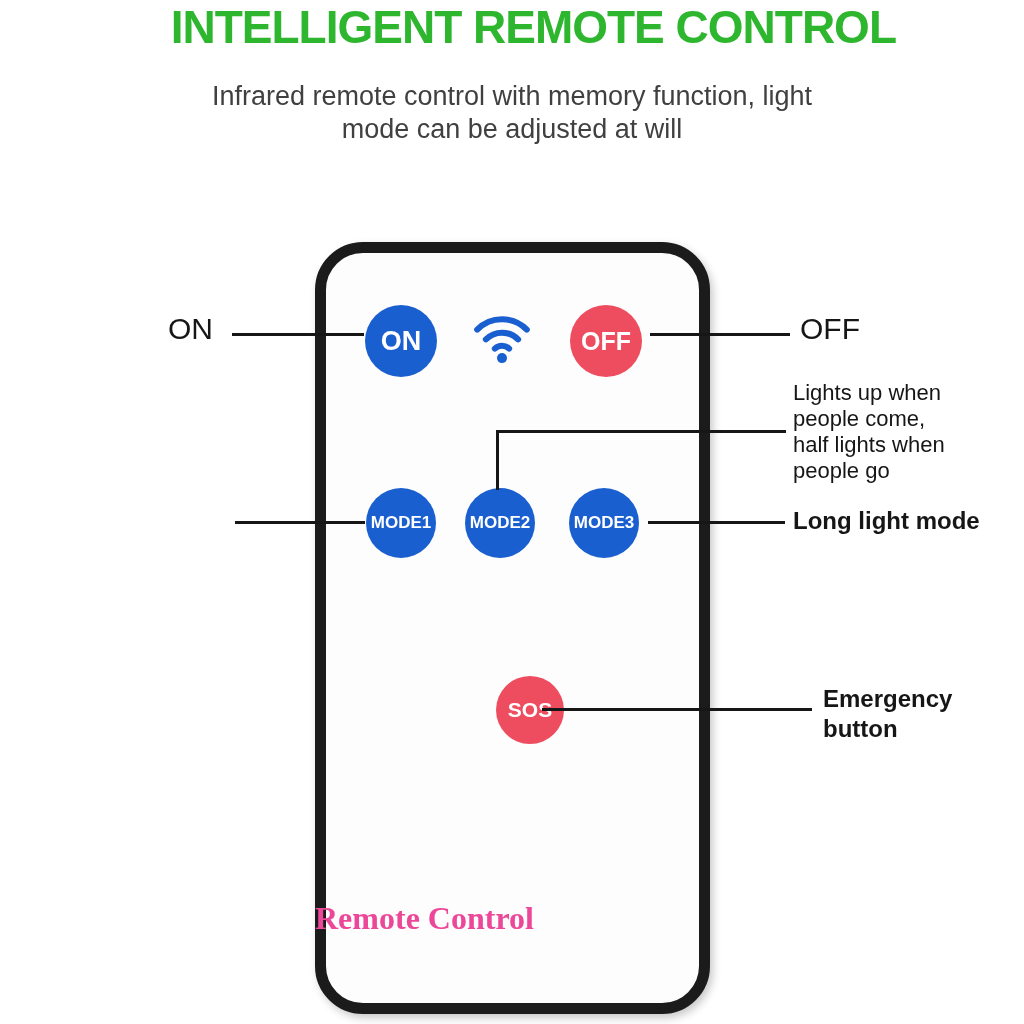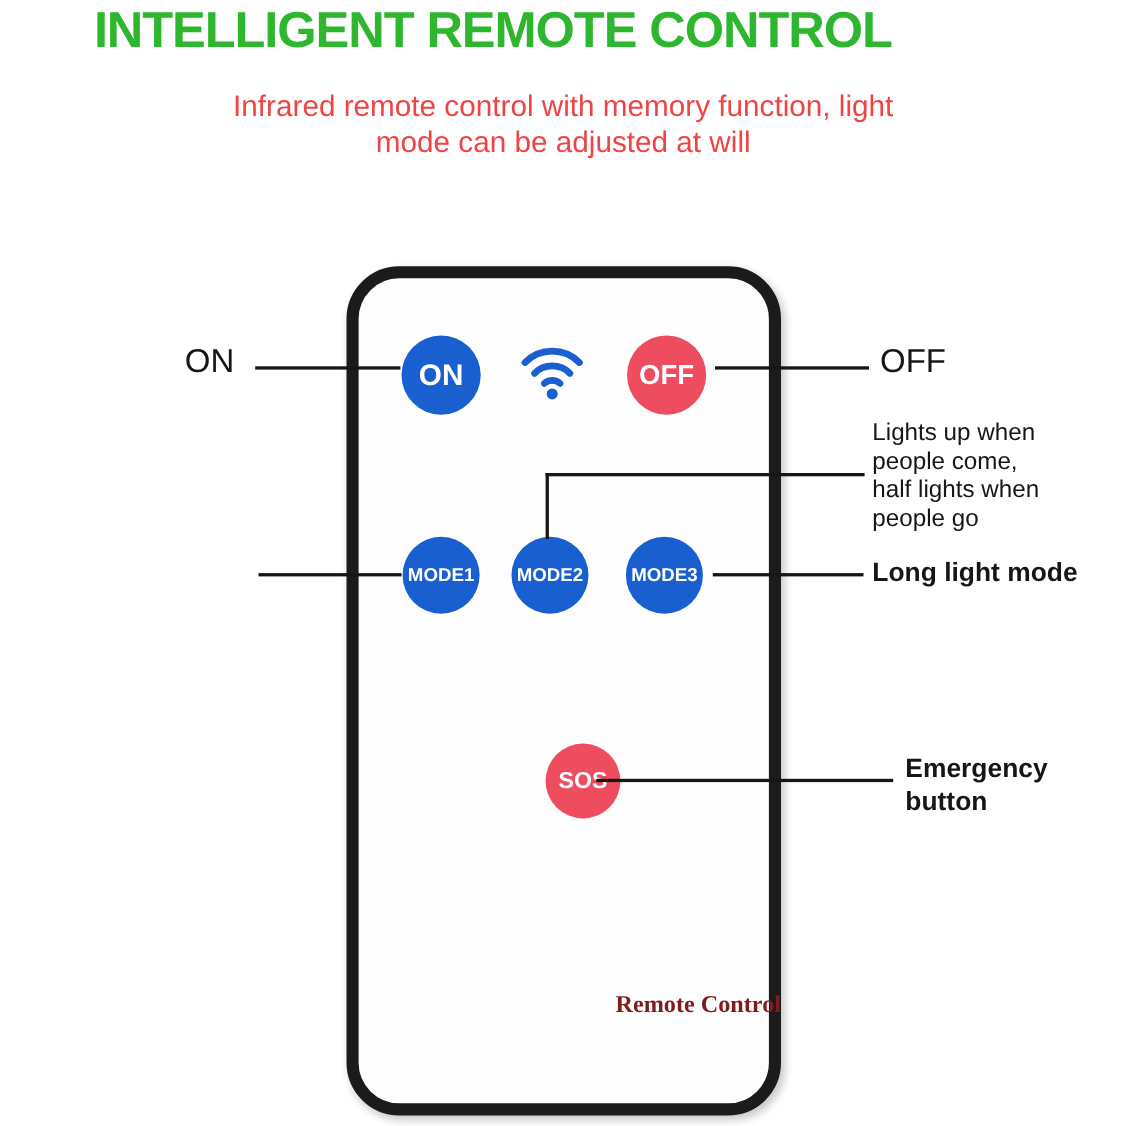--- a/index.html
+++ b/index.html
@@ -16,36 +16,36 @@
     background: #ffffff;
     overflow: hidden;
   }
 
   
   .title {
     position: absolute;
     top: 0px;
     left: 0;
     width: 896px;
-    text-align: center;
+    text-align: right;
     font-size: 46px;
     font-weight: 800;
     letter-spacing: -1px;
     color: var(--title-green, #2eb62e);
     white-space: pre-line;
   }
   .subtitle {
     position: absolute;
     top: 80px;
     left: 0;
     width: 1024px;
     text-align: center;
     font-size: 27px;
     line-height: 33px;
-    color: #ef4444;
+    color: #404040;
     white-space: pre-line;
   }
 
   
   .remote {
     position: absolute;
     left: 315px;
     top: 242px;
     width: 395px;
     height: 772px;
@@ -82,25 +82,25 @@
     top: 308px;
     width: 68px;
     height: 58px;
   }
 
   .remote-label {
     position: absolute;
     left: 315px;
     top: 900px;
     width: 395px;
-    text-align: right;
+    text-align: left;
     font-family: "Liberation Serif", serif;
-    font-size: 22px;
+    font-size: 32px;
     font-weight: 700;
-    color: #7f1d1d;
+    color: #ec4899;
   }
 
   
   .line {
     position: absolute;
     background: #161616;
   }
   .line.h { height: 3px; }
   .line.v { width: 3px; }
 

